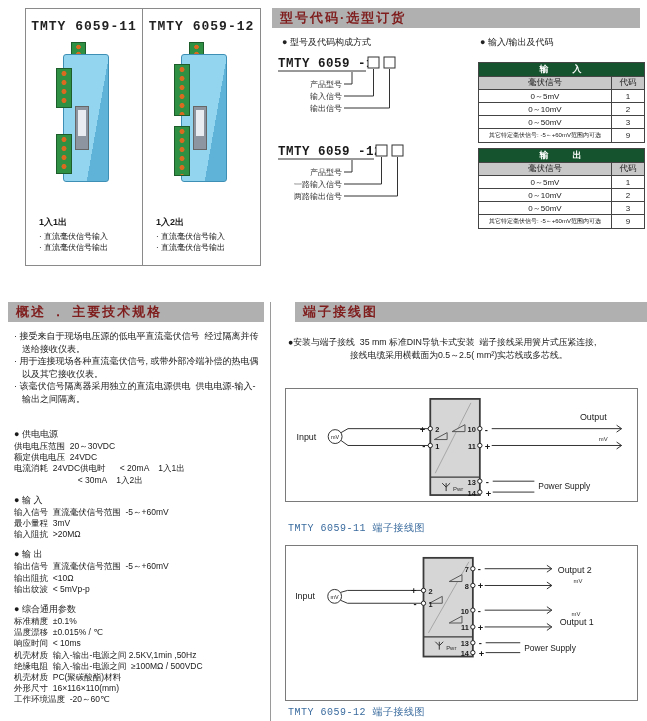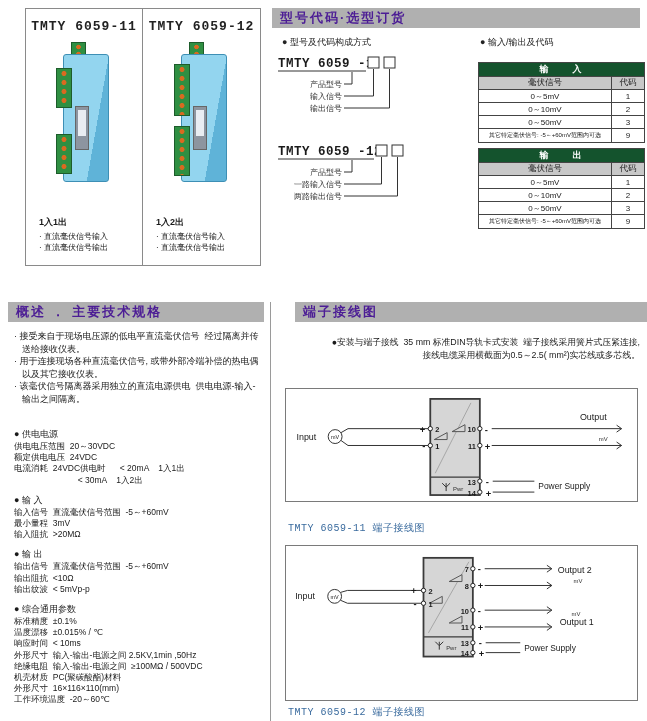--- a/index.html
+++ b/index.html
@@ -31,21 +31,21 @@
   .v12 .mod-term-top { top:22px; height:52px; }
   .v12 .mod-term-bot { top:84px; height:50px; }
   .mod-display { position:absolute; left:24px; top:64px; width:14px; height:44px;
     background:#8d95a0; border:1px solid #666; }
   .mod-screen { margin:3px 2px; height:26px; background:#e9edf2; }
   .panel-caption { position:absolute; left:13px; bottom:12px; right:4px; }
   .panel-io { font-size:9px; font-weight:bold; margin-bottom:2px; }
   .panel-feature { font-size:8px; line-height:11px; padding-left:7px; text-indent:-7px; }
 
   
-  .bar { height:20px; background:#b0b0b0; color:#4c1d95; font-weight:bold;
+  .bar { height:20px; background:#b0b0b0; color:#7f1d1d; font-weight:bold;
     font-size:13px; line-height:20px; padding-left:8px; letter-spacing:2px; }
 
   
   #ordering-bar { left:272px; top:8px; width:368px; }
   .sub-heading { font-size:9px; color:#222; }
   #ordering-left-heading { left:282px; top:36px; }
   #ordering-right-heading { left:480px; top:36px; }
   .model-svg { position:absolute; left:276px; width:200px; height:80px; }
   #model-svg-0 { top:54px; } #model-svg-1 { top:142px; }
   .mcode { font-family:"Liberation Mono","DejaVu Sans Mono",monospace; font-size:12.5px;
@@ -71,21 +71,21 @@
     white-space:pre-wrap; }
   #spec-sections { left:14px; top:428px; width:252px; }
   .spec-section { margin-bottom:8px; }
   .spec-title { font-size:9px; font-weight:normal; line-height:13px; }
   .spec-line { font-size:8.5px; line-height:11.2px; white-space:pre; }
 
   
   #divider-v { left:270px; top:302px; width:1px; height:419px; background:#9a9a9a; }
   #wiring-bar { left:295px; top:302px; width:360px; }
   #wiring-note { left:288px; top:336px; width:352px; }
-  .note-line { font-size:8.8px; line-height:13px; white-space:pre;text-align:right; }
+  .note-line { font-size:8.8px; line-height:13px; white-space:pre; }
   .note-line.indent { padding-left:62px; }
   .diagram-box { position:absolute; left:285px; width:353px; border:1px solid #7a7a7a;
     background:#fff; }
   #diagram-box-0 { top:388px; height:114px; }
   #diagram-box-1 { top:545px; height:156px; }
   .diagram-box svg { display:block; }
   .caption { position:absolute; left:288px; color:#3a6b9e; font-size:10px;
     font-family:"Liberation Mono","DejaVu Sans Mono",monospace; letter-spacing:.5px; }
   #caption-0 { top:521px; } #caption-1 { top:705px; }
 
@@ -265,21 +265,21 @@
     <div class="spec-title">●  输  出</div>
     <div class="spec-line">输出信号  直流毫伏信号范围  -5～+60mV</div>
     <div class="spec-line">输出阻抗  &lt;10Ω</div>
     <div class="spec-line">输出纹波  &lt; 5mVp-p</div>
   </div>
   <div class="spec-section">
     <div class="spec-title">●  综合通用参数</div>
     <div class="spec-line">标准精度  ±0.1%</div>
     <div class="spec-line">温度漂移  ±0.015% / ℃</div>
     <div class="spec-line">响应时间  &lt; 10ms</div>
-    <div class="spec-line">外形尺寸  输入-输出-电源之间 2.5KV,1min ,50Hz</div>
+    <div class="spec-line">机壳材质  输入-输出-电源之间 2.5KV,1min ,50Hz</div>
     <div class="spec-line">绝缘电阻  输入-输出-电源之间  ≥100MΩ / 500VDC</div>
     <div class="spec-line">机壳材质  PC(聚碳酸酯)材料</div>
     <div class="spec-line">外形尺寸  16×116×110(mm)</div>
     <div class="spec-line">工作环境温度  -20～60℃</div>
   </div>
 </div>
 
 <div id="divider-v" class="abs"></div>
 <div id="wiring-bar" class="abs bar">端子接线图</div>
 <div id="wiring-note" class="abs">

